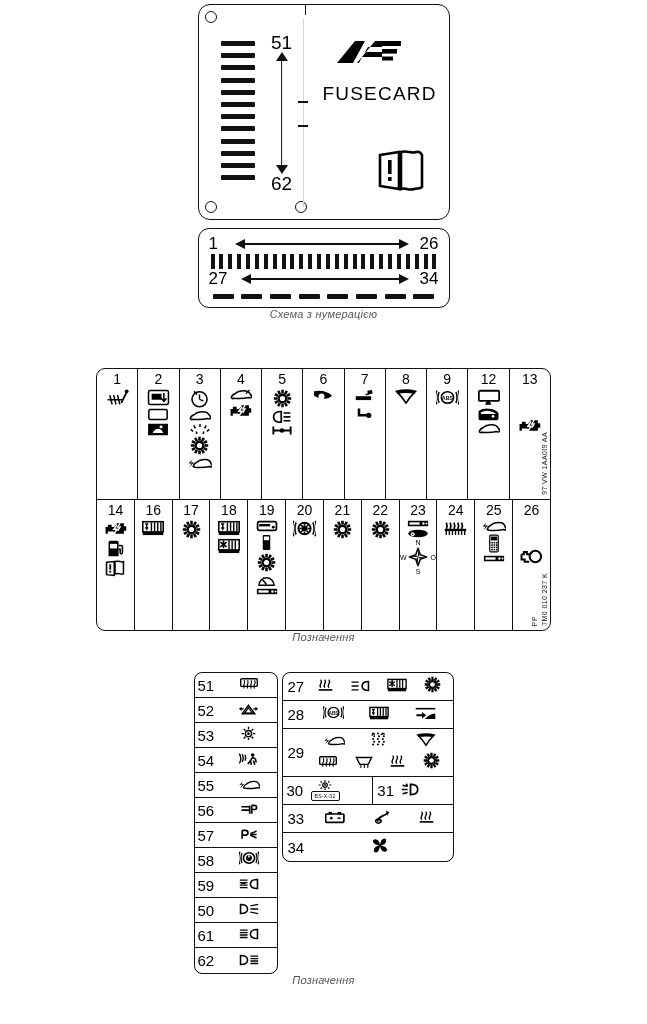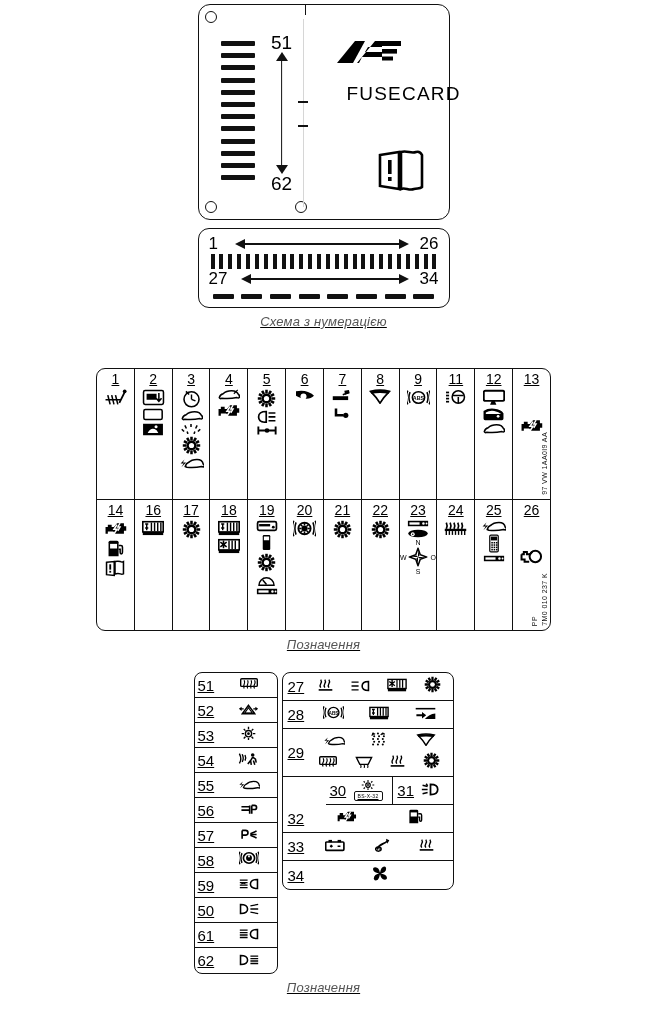--- a/index.html
+++ b/index.html
@@ -2,24 +2,24 @@
 <html><head>
 <meta charset="utf-8">
 <title>Fusecard</title>
 <style>
   html,body{margin:0;padding:0;}
   body{
     width:647px;height:1024px;background:#ffffff;
     font-family:"Liberation Sans", sans-serif;color:#000;
     overflow:hidden;position:relative;
   }
-  .fig{position:absolute;left:0;width:647px;text-decoration:underline;}
+  .fig{position:absolute;left:0;width:647px;}
   .caption{
-    text-align:center;font-style:italic;font-size:13px;color:#555;
-    margin-top:6px;letter-spacing:.2px;
+    text-align:center;font-style:italic;font-size:11px;color:#555;
+    letter-spacing:.2px;
   }
 
   
   #fig1{top:4px;}
   .card-wrap{position:relative;width:252px;margin:0 auto;}
   .card{
     position:relative;width:252px;height:216px;
     border:1.5px solid #111;border-radius:12px;background:#fff;
     box-sizing:border-box;
   }
@@ -38,21 +38,21 @@
   .arrowcol{position:absolute;left:60px;top:28px;width:46px;height:160px;text-align:center;}
   .arrowcol .num{font-size:19px;line-height:19px;font-weight:400;}
   .arrowcol .num.bot{position:absolute;bottom:0;left:0;right:0;}
   .vline{position:absolute;left:50%;top:26px;bottom:26px;width:1.8px;background:#111;transform:translateX(-50%);}
   .ah{position:absolute;left:50%;transform:translateX(-50%);width:0;height:0;border-left:6px solid transparent;border-right:6px solid transparent;}
   .ah.up{top:19px;border-bottom:9px solid #111;}
   .ah.dn{bottom:19px;border-top:9px solid #111;}
 
   .logo{position:absolute;left:136px;top:34px;}
   .logo svg{display:block;}
-  .brandtxt{position:absolute;left:148px;top:78px;font-size:19px;letter-spacing:1.2px;}
+  .brandtxt{position:absolute;left:124px;top:78px;font-size:19px;letter-spacing:1.2px;}
   .bookicon{position:absolute;right:24px;bottom:22px;}
 
   
   .strip{
     position:relative;width:252px;height:80px;margin:8px auto 0;
     border:1.5px solid #111;border-radius:11px;background:#fff;box-sizing:border-box;
   }
   .strip .lbl{position:absolute;font-size:17px;line-height:17px;}
   .strip .l1{left:10px;top:6px;}
   .strip .l26{right:10px;top:6px;}
@@ -111,21 +111,21 @@
   .lsym{flex:1;display:flex;justify-content:center;align-items:center;}
   .rcol{
     flex:1;border:1.4px solid #111;border-radius:8px;background:#fff;
     box-sizing:border-box;overflow:hidden;
   }
   .rrow{display:flex;align-items:center;border-bottom:1.2px solid #111;padding:3px 5px;box-sizing:border-box;min-height:28px;}
   .rrow:last-child{border-bottom:none;}
   .rnum{font-size:15px;width:24px;flex:none;}
   .rstack{flex:1;display:flex;flex-direction:column;gap:2px;}
   .rstack .line{display:flex;align-items:center;justify-content:space-around;gap:3px;}
-  .split{display:flex;align-items:stretch;margin-left:43px;}
+  .split{display:flex;align-items:stretch;}
   .split > div{display:flex;align-items:center;padding:2px 4px;}
   .split .half1{flex:1.15;border-right:1.2px solid #111;}
   .split .half2{flex:1;}
   .plate{
     border:1.2px solid #111;border-radius:2px;font-size:5px;
     padding:1px 3px;letter-spacing:.3px;margin-top:1px;white-space:nowrap;
   }
   .platewrap{display:flex;flex-direction:column;align-items:center;}
   svg{shape-rendering:geometricPrecision;}
 </style>
@@ -455,37 +455,20 @@
           <div class="gnum">9</div>
           <div class="gsyms">
             <span>
               <svg width="23" height="17" viewBox="0 0 30 22">
                 <ellipse cx="15" cy="11" rx="8" ry="7.5" fill="none" stroke="#000" stroke-width="2"></ellipse>
       <text x="15" y="14" font-size="7" font-family="Liberation Sans, sans-serif" font-weight="bold" text-anchor="middle" fill="#000">ABS</text>
       <path d="M4 4 q-3 7 0 14" fill="none" stroke="#000" stroke-width="2"></path>
       <path d="M1 2 q-4 9 0 18" fill="none" stroke="#000" stroke-width="2"></path>
       <path d="M26 4 q3 7 0 14" fill="none" stroke="#000" stroke-width="2"></path>
       <path d="M29 2 q4 9 0 18" fill="none" stroke="#000" stroke-width="2"></path>
-              </svg>
-            </span>
-          </div>
-        </div>
-        <div class="gcell">
-          <div class="gnum">11</div>
-          <div class="gsyms">
-            <span>
-              <svg width="20" height="16" viewBox="0 0 26 20">
-                <g fill="#000">
-                  <rect x="0" y="3" width="4" height="2.2"></rect>
-                  <rect x="0" y="7" width="4" height="2.2"></rect>
-      <rect x="0" y="11" width="4" height="2.2"></rect>
-                  <rect x="0" y="15" width="4" height="2.2"></rect>
-                </g>
-      <circle cx="16" cy="10" r="8" fill="none" stroke="#000" stroke-width="2"></circle>
-      <path d="M9 8 h14 M16 10 v8" stroke="#000" stroke-width="2"></path>
               </svg>
             </span>
           </div>
         </div>
         <div class="gcell">
           <div class="gnum">12</div>
           <div class="gsyms">
             <span>
               <svg width="22" height="16" viewBox="0 0 28 20">
                 <path d="M3 2 h22 q2 0 2 2 v9 q0 2 -2 2 h-22 q-2 0 -2 -2 v-9 q0 -2 2 -2 z" fill="none" stroke="#000" stroke-width="2.4"></path>
@@ -1230,39 +1213,20 @@
       <g stroke="#000" stroke-width="2.2" fill="none">
                   <path d="M2 3 l7 2"></path>
                   <path d="M1 9 h8"></path>
                   <path d="M2 15 l7 -2"></path>
       <path d="M7 1 l2 3"></path>
                 </g>
               </svg></span>
           </div>
         </div>
         <div class="rrow">
-          <span class="rnum">32</span>
-          <span class="rstack">
-            <span class="line">
-              <span><svg width="21" height="15" viewBox="0 0 30 22">
-                  <path d="M2 9 h3 v-3 h5 v3 h3 l4 -5 h9 v4 h3 v6 h-3 v4 h-11 l-3 -3 h-7 v3 h-3 z" fill="#000"></path>
-      <g stroke="#fff" stroke-width="2">
-                    <path d="M17 6 l-4 6 h4 l-4 6"></path>
-                  </g>
-      <path d="M21 4 l-3 5 h3 l-3 5" stroke="#fff" stroke-width="1.8" fill="none"></path>
-                </svg></span>
-              <span><svg width="15" height="17" viewBox="0 0 22 24">
-                  <path d="M2 4 q0 -2 2 -2 h9 q2 0 2 2 v18 h-13 z" fill="#000"></path>
-      <rect x="4" y="6" width="9" height="6" fill="#fff"></rect>
-      <path d="M15 8 h3 q2 0 2 2 v7 q0 2 -1.6 2 q-1.4 0 -1.4 -2 v-4 h-2" fill="none" stroke="#000" stroke-width="2"></path>
-                </svg></span>
-            </span>
-          </span>
-        </div>
-        <div class="rrow">
           <span class="rnum">33</span>
           <span class="rstack">
             <span class="line">
               <span><svg width="21" height="13" viewBox="0 0 30 18">
                   <rect x="1" y="4" width="26" height="12" rx="1.5" fill="none" stroke="#000" stroke-width="2.4"></rect>
       <rect x="5" y="1" width="5" height="3.4" fill="#000"></rect>
                   <rect x="18" y="1" width="5" height="3.4" fill="#000"></rect>
       <path d="M7 10 h4 M9 8 v4" stroke="#000" stroke-width="2"></path>
       <path d="M18 10 h4" stroke="#000" stroke-width="2"></path>
                 </svg></span>

